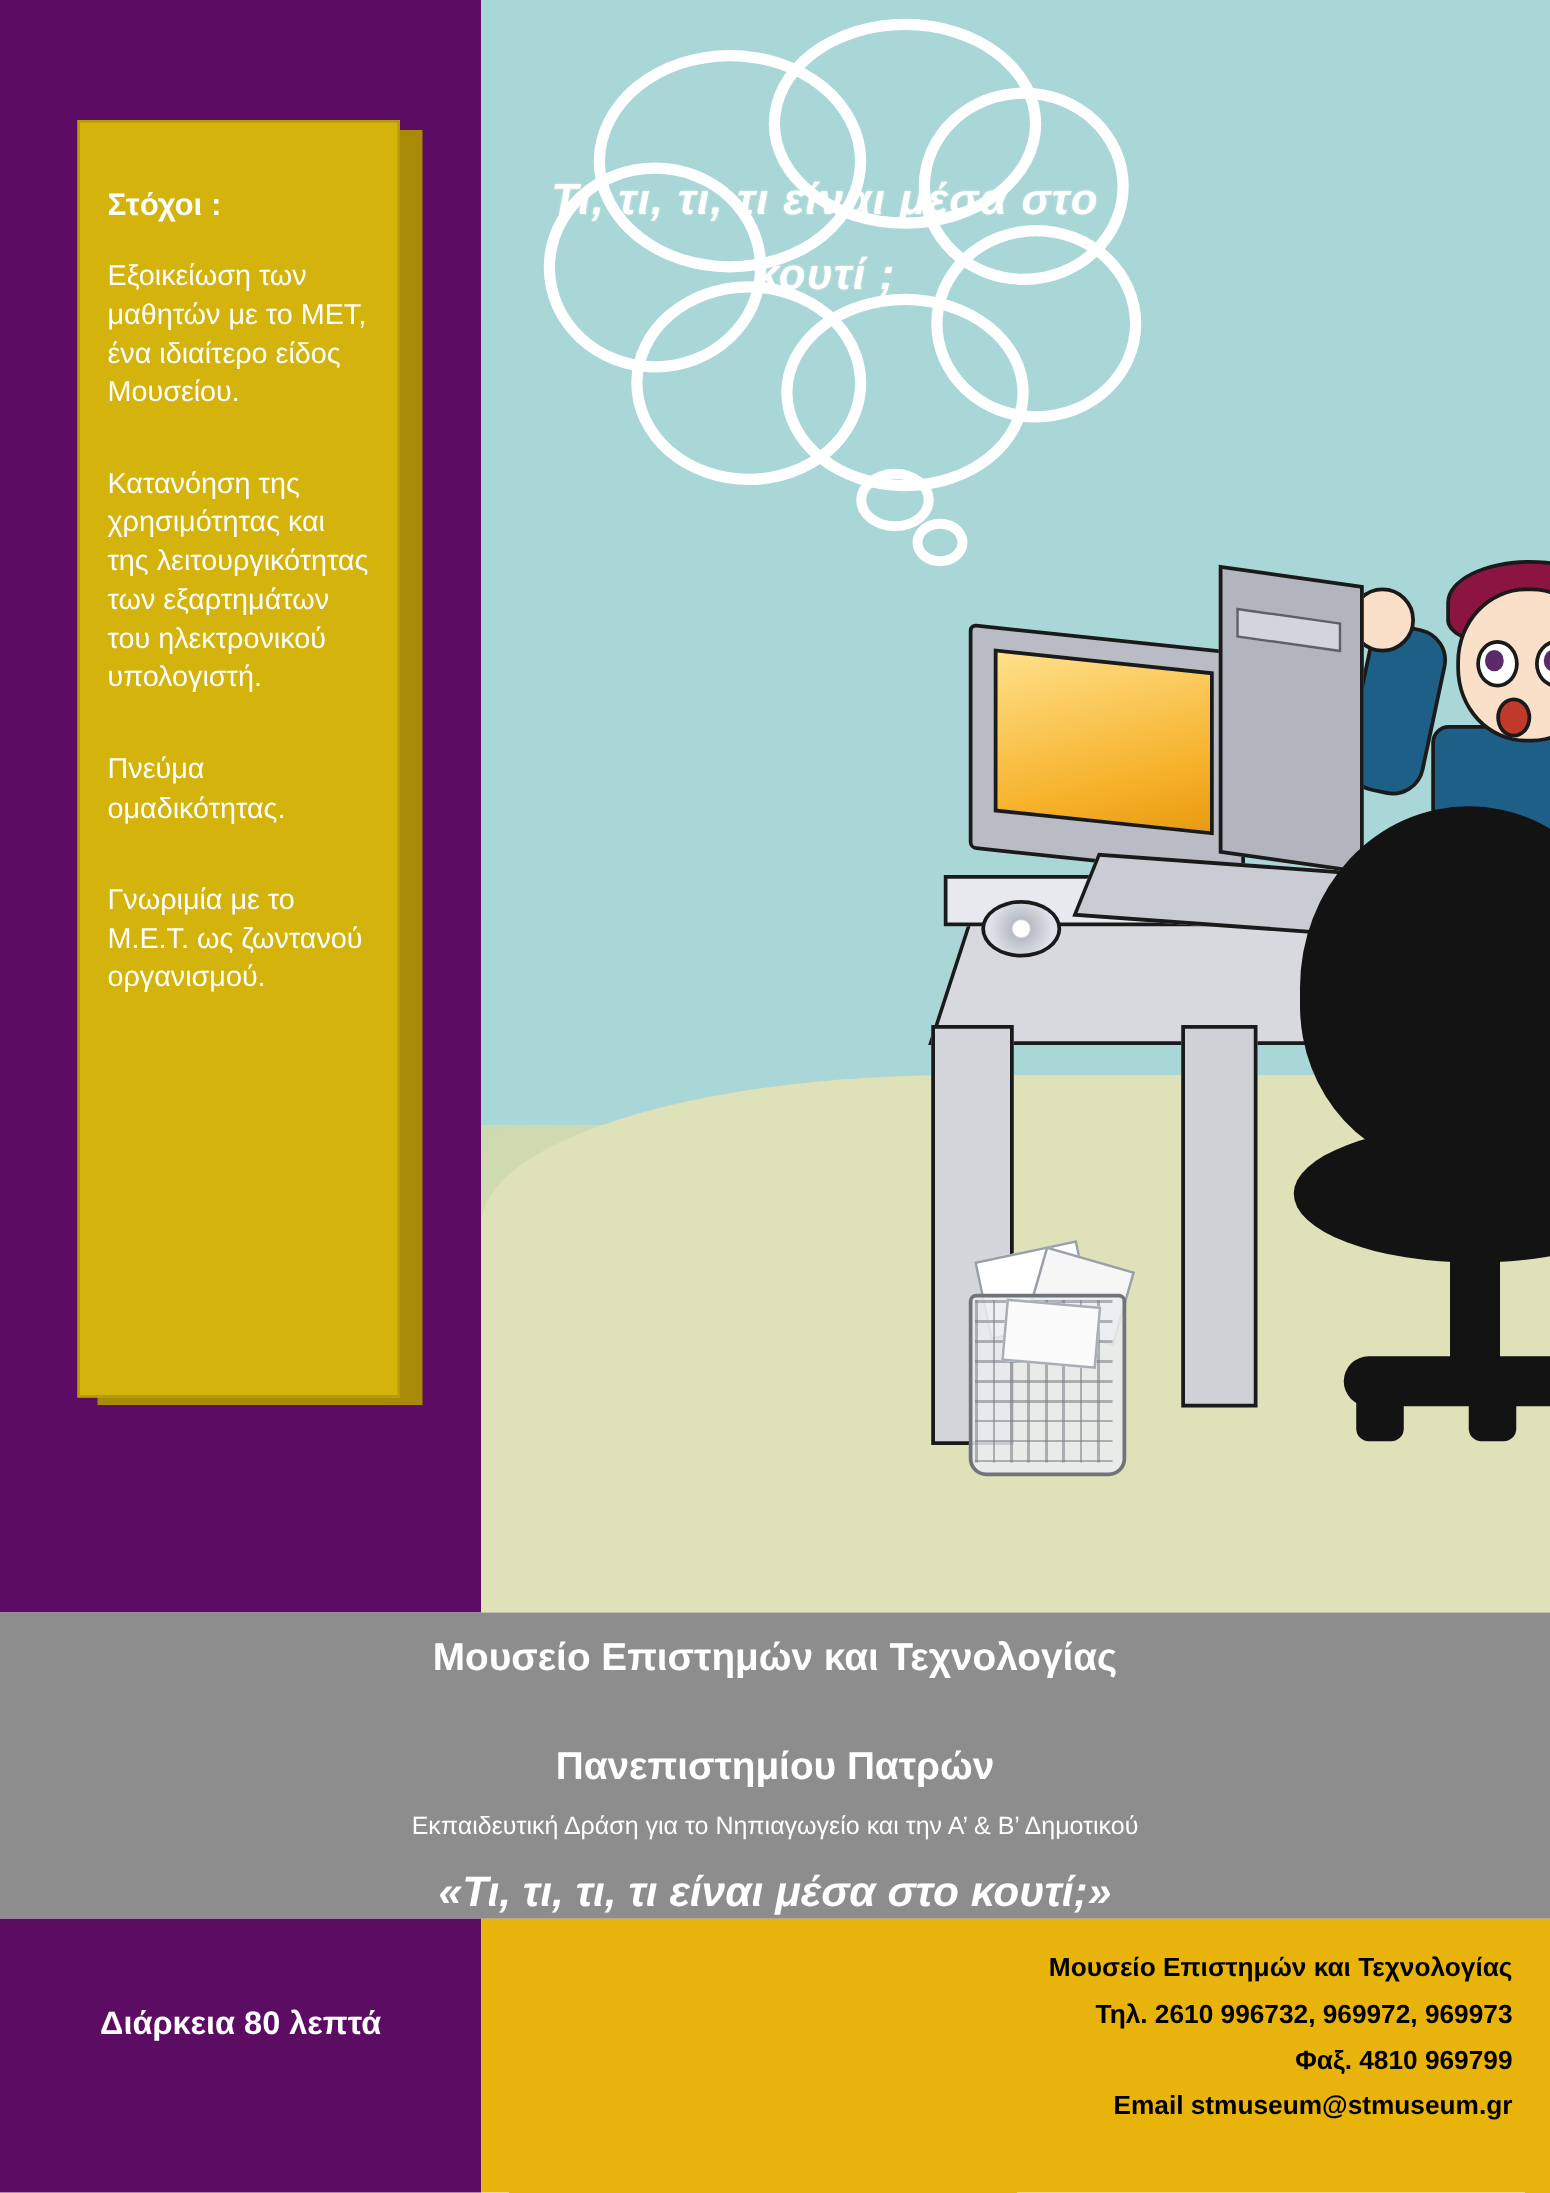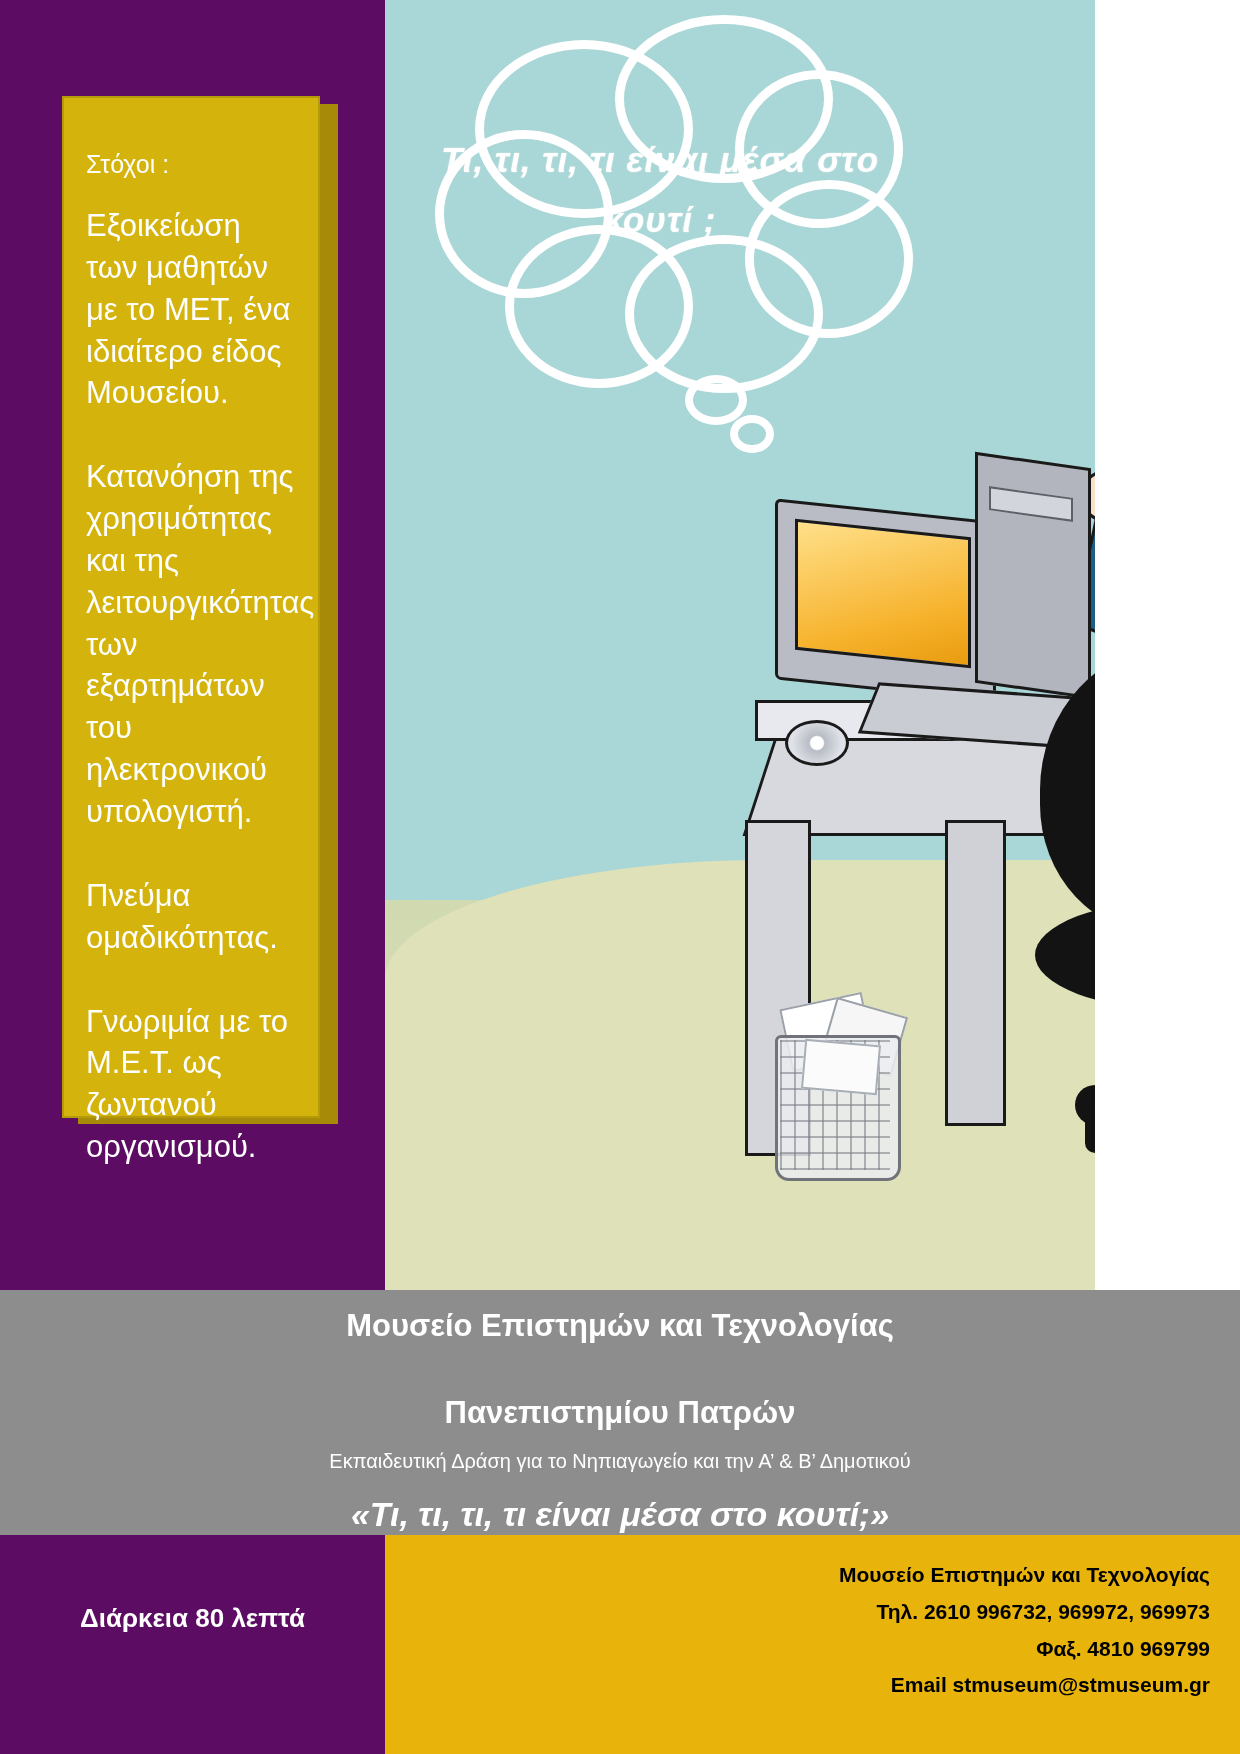--- a/index.html
+++ b/index.html
@@ -33,21 +33,21 @@
   .purple-left {
     position: absolute;
     left: 0; top: 0;
     width: 385px;
     height: 1290px;
     background: #5c0d63;
   }
   .scene {
     position: absolute;
     left: 385px; top: 0;
-    width: 710px;
+    width: 855px;
     height: 1290px;
     background: linear-gradient(170deg, #b6dede 0%, #a8d7d7 38%, #cfd9b0 62%, #e2e4bd 100%);
     overflow: hidden;
   }
   .scene-floor {
     position: absolute;
     left: 0; bottom: 0;
     width: 855px;
     height: 430px;
     background: #dfe1b9;
@@ -350,26 +350,26 @@
     left: 62px; top: 96px;
     width: 258px; height: 1022px;
     background: #d4b30c;
     border: 2px solid #b59a09;
     box-sizing: border-box;
     padding: 52px 22px 20px 22px;
   }
   .goals-title {
     color: #ffffff;
     font-size: 25px;
-    font-weight: normal;
+    font-weight: bold;
     margin-bottom: 26px;
   }
   .goal-item {
     color: #ffffff;
-    font-size: 31px;
+    font-size: 23px;
     line-height: 1.35;
     margin-bottom: 42px;
   }
 
   
   .gray-band {
     position: absolute;
     left: 0; top: 1290px;
     width: 1240px;
     height: 245px;

